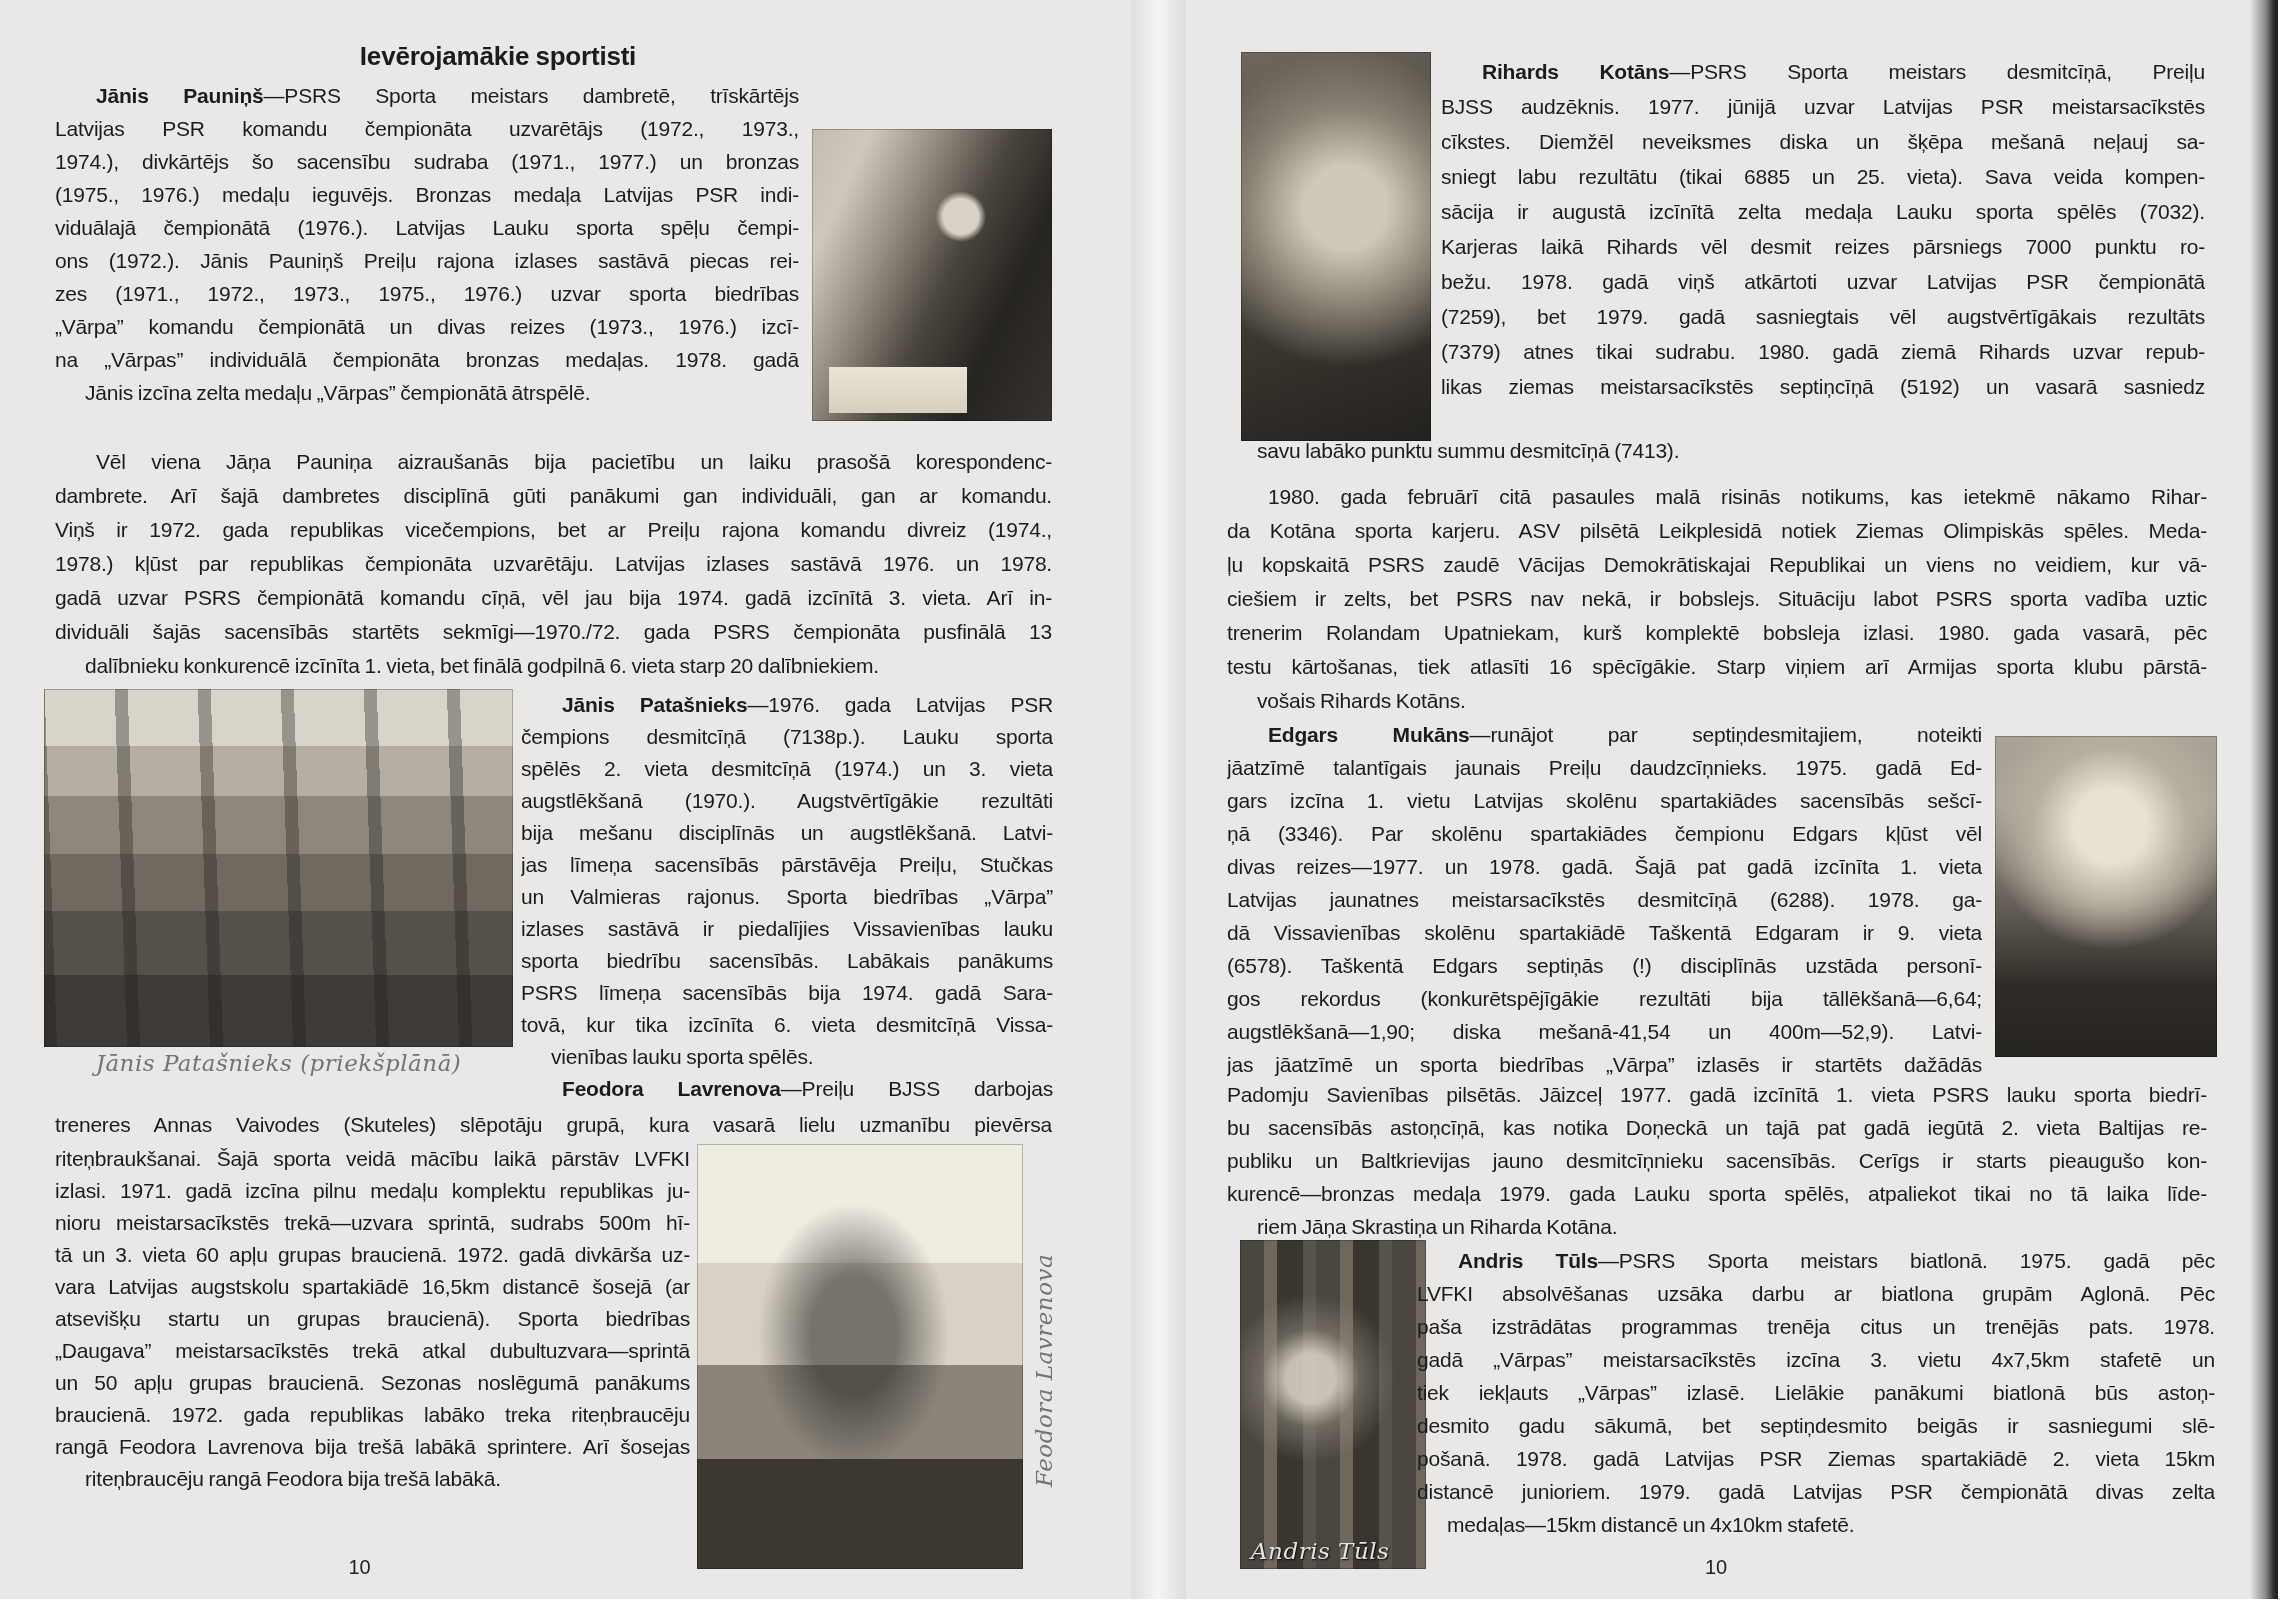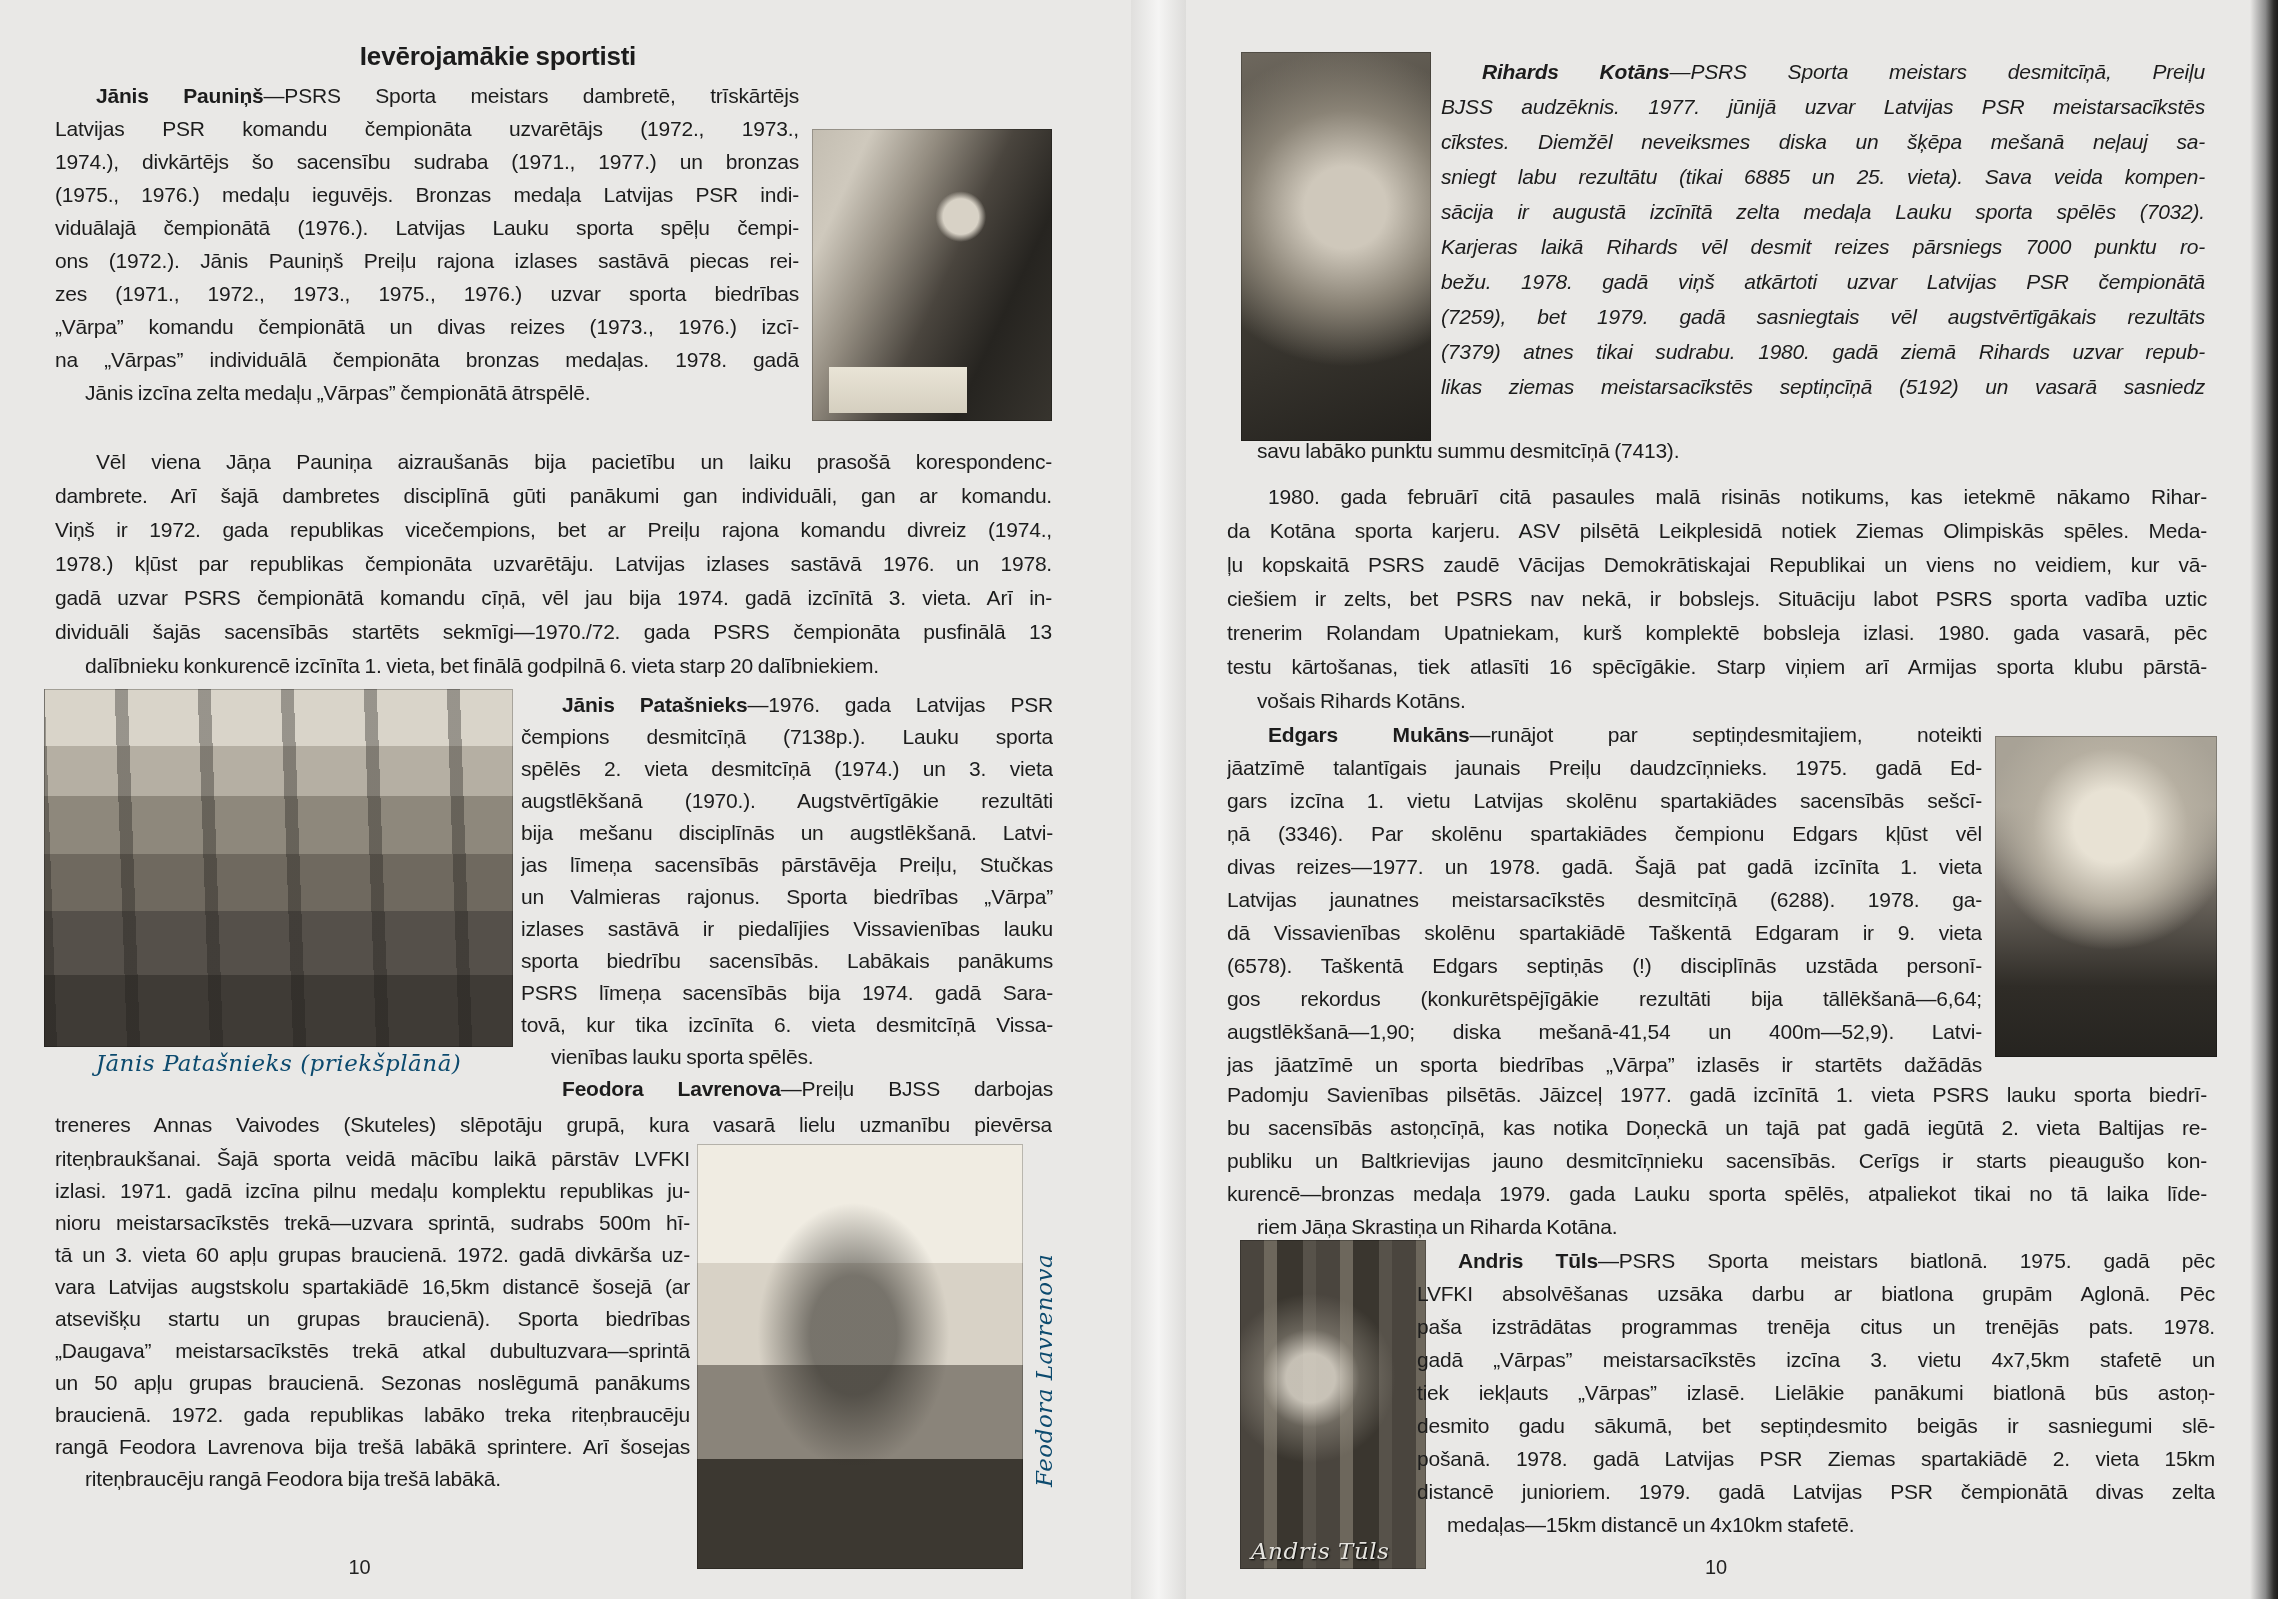--- a/index.html
+++ b/index.html
@@ -21,21 +21,21 @@
     text-align:justify;text-align-last:justify;
     white-space:normal;
   }
   .blk .ln.last{text-align-last:left;margin-left:30px;}
   .blk .ln.ind{text-indent:41px;}
   .blk .ln b{font-weight:bold;}
   .title{font-weight:bold;font-size:26px;text-align:center;}
   .pagenum{font-size:20px;text-align:center;color:#222;}
   .cap{
     font-family:"DejaVu Serif",serif;font-style:italic;
-    color:#0c4a6e;font-size:23px;letter-spacing:0.5px;word-spacing:0;
+    color:#737373;font-size:23px;letter-spacing:0.5px;word-spacing:0;
   }
   .cap-center{text-align:center;}
   .vcap{
     writing-mode:vertical-rl;transform:rotate(180deg);
     display:flex;align-items:center;justify-content:center;
   }
   
   .ph{background-color:#777;box-shadow:0 0 0 0.9px rgba(0,0,0,0.25) inset;}
   .ph-chess{background:
     linear-gradient(#e9e4d6,#d5cfbf) no-repeat 16.6px 238px / 138px 46px,
@@ -139,21 +139,21 @@
 
   <div class="abs ph ph-cyclist" style="left:697px;top:1144px;width:326px;height:425px;"></div>
   <div class="abs cap vcap" style="left:1028px;top:1218px;height:305px;width:31px;">Feodora Lavrenova</div>
 
   <div class="abs pagenum" style="left:55px;top:1556px;width:609px;">10</div>
 </div>
 
 <div class="abs" style="left:1144px;top:0;width:1144px;height:1619px;">
   <div class="abs ph ph-kotans" style="left:97px;top:52px;width:190px;height:389px;"></div>
 
-  <div class="abs blk" style="left:297px;top:54px;width:764px;font-style:italic;--lh:35px;">
+  <div class="abs blk" style="left:297px;top:54px;width:764px;--lh:35px;">
       <div class="ln ind"><b>Rihards Kotāns</b>—PSRS Sporta meistars desmitcīņā, Preiļu</div>
       <div class="ln">BJSS audzēknis. 1977. jūnijā uzvar Latvijas PSR meistarsacīkstēs</div>
       <div class="ln">cīkstes. Diemžēl neveiksmes diska un šķēpa mešanā neļauj sa-</div>
       <div class="ln">sniegt labu rezultātu (tikai 6885 un 25. vieta). Sava veida kompen-</div>
       <div class="ln">sācija ir augustā izcīnītā zelta medaļa Lauku sporta spēlēs (7032).</div>
       <div class="ln">Karjeras laikā Rihards vēl desmit reizes pārsniegs 7000 punktu ro-</div>
       <div class="ln">bežu. 1978. gadā viņš atkārtoti uzvar Latvijas PSR čempionātā</div>
       <div class="ln">(7259), bet 1979. gadā sasniegtais vēl augstvērtīgākais rezultāts</div>
       <div class="ln">(7379) atnes tikai sudrabu. 1980. gadā ziemā Rihards uzvar repub-</div>
       <div class="ln">likas ziemas meistarsacīkstēs septiņcīņā (5192) un vasarā sasniedz</div>

